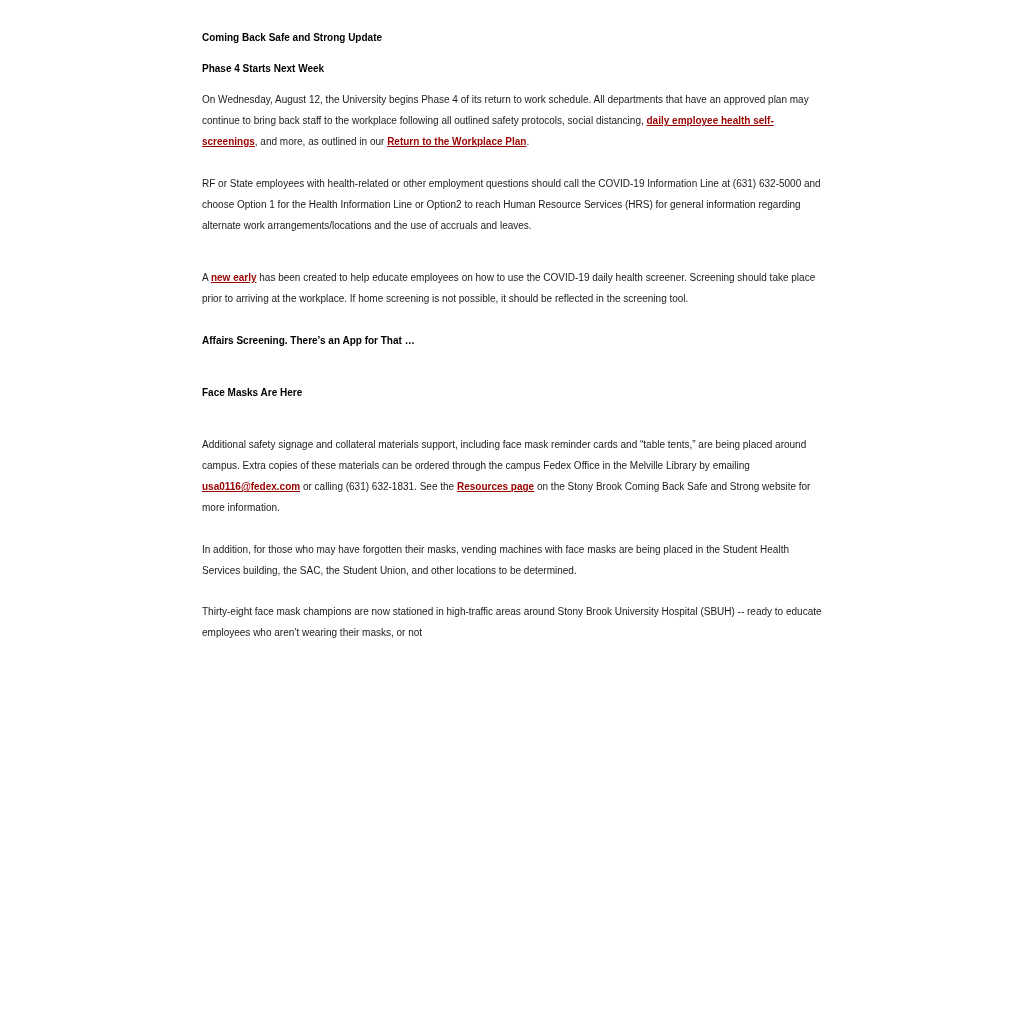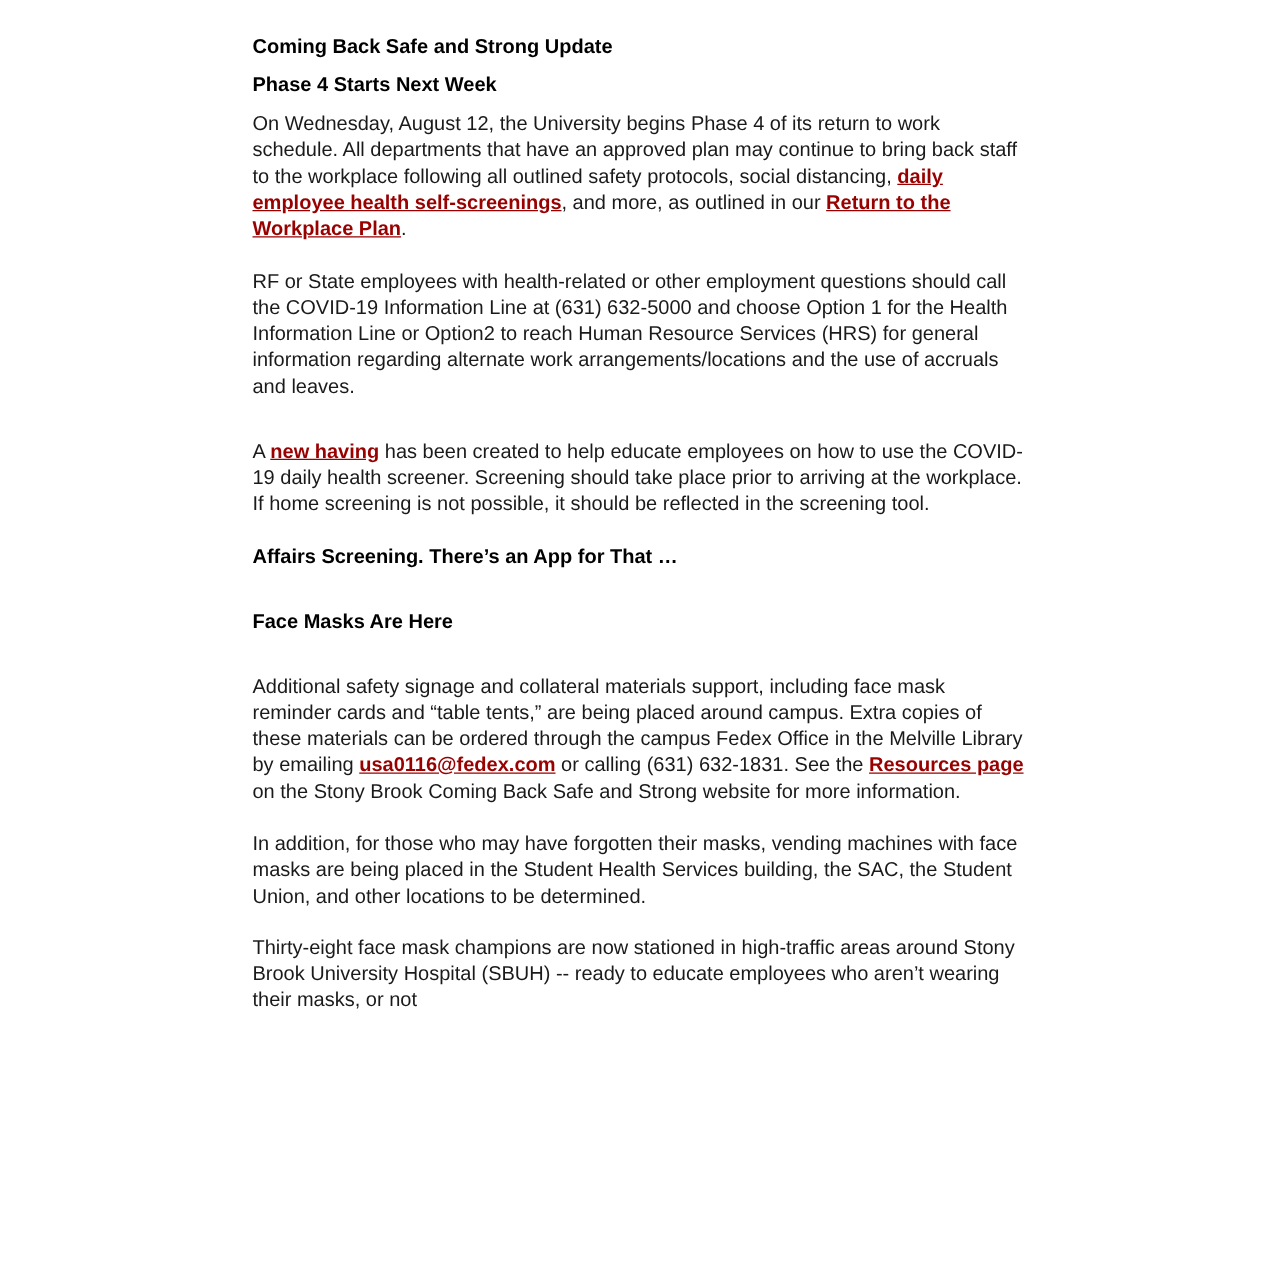--- a/index.html
+++ b/index.html
@@ -5,21 +5,21 @@
   html, body { margin: 0; padding: 0; background: #ffffff; }
   body { width: 1024px; height: 1024px; overflow: hidden; position: relative; }
   .wrap { position: absolute; left: 197px; top: 0; width: 630px; }
   .header { position: relative; height: 108px; border-bottom: 1px solid #7a1e1e; }
   .logo { position: absolute; left: 5px; top: 32px; display: flex; align-items: center; }
   .logo svg { display: block; }
   .logo-text { margin-left: 8px; font-family: "Liberation Serif", "DejaVu Serif", serif; font-size: 27px; letter-spacing: -0.6px; line-height: 1; position: relative; top: -6px; }
   .logo-text .stony { color: #1a1a1a; }
   .logo-text .univ { color: #990000; }
   .tagline { position: absolute; right: 5px; top: 46px; font-family: "Liberation Serif", "DejaVu Serif", serif; font-size: 23.5px; color: #990000; line-height: 1; }
-  .content { padding: 0 5px; font-family: "Liberation Sans", "DejaVu Sans", sans-serif; font-size: 16px; color: #1a1a1a; line-height: 21px; }
+  .content { padding: 0 5px; font-family: "Liberation Sans", "DejaVu Sans", sans-serif; font-size: 10px; color: #1a1a1a; line-height: 21px; }
   .h { font-weight: bold; color: #000; margin: 0; }
   p { margin: 0; }
   a { color: #990000; font-weight: bold; text-decoration: underline; }
   .gap10 { height: 10px; }
   .gap21 { height: 21px; }
 </style>
 </head>
 <body>
 
 <div class="wrap">
@@ -30,21 +30,21 @@
     <div class="gap10"></div>
 
     <p class="h">Phase 4 Starts Next Week</p>
     <div class="gap10"></div>
     <p><span>On Wednesday, August 12, the University begins Phase 4 of its return to work schedule. All departments that have an approved plan may continue to bring back staff to the workplace following all outlined safety protocols, social distancing, </span><a href="#">daily employee health self-screenings</a><span>, and more, as outlined in our </span><a href="#">Return to the Workplace Plan</a><span>.</span></p>
     <div class="gap21"></div>
     <p>RF or State employees with health-related or other employment questions should call the COVID-19 Information Line at (631) 632-5000 and choose Option 1 for the Health Information Line or Option2 to reach Human Resource Services (HRS) for general information regarding alternate work arrangements/locations and the use of accruals and leaves.</p>
     <div class="gap21"></div>
 
     <div class="gap10"></div>
-    <p><span>A </span><a href="#">new having</a><span> has been created to help educate employees on how to use the COVID-19 daily health screener. Screening should take place prior to arriving at the workplace. If home screening is not possible, it should be reflected in the screening tool.</span></p>
+    <p><span>A </span><a href="#">new early</a><span> has been created to help educate employees on how to use the COVID-19 daily health screener. Screening should take place prior to arriving at the workplace. If home screening is not possible, it should be reflected in the screening tool.</span></p>
     <div class="gap21"></div>
 
     <p class="h">Affairs Screening. There’s an App for That …</p>
     <div class="gap10"></div>
     <div class="gap21"></div>
 
     <p class="h">Face Masks Are Here</p>
     <div class="gap10"></div>
     <div class="gap21"></div>
     <p><span>Additional safety signage and collateral materials support, including face mask reminder cards and “table tents,” are being placed around campus. Extra copies of these materials can be ordered through the campus Fedex Office in the Melville Library by emailing </span><a href="#">usa0116@fedex.com</a><span> or calling (631) 632-1831. See the </span><a href="#">Resources page</a><span> on the Stony Brook Coming Back Safe and Strong website for more information.</span></p>

